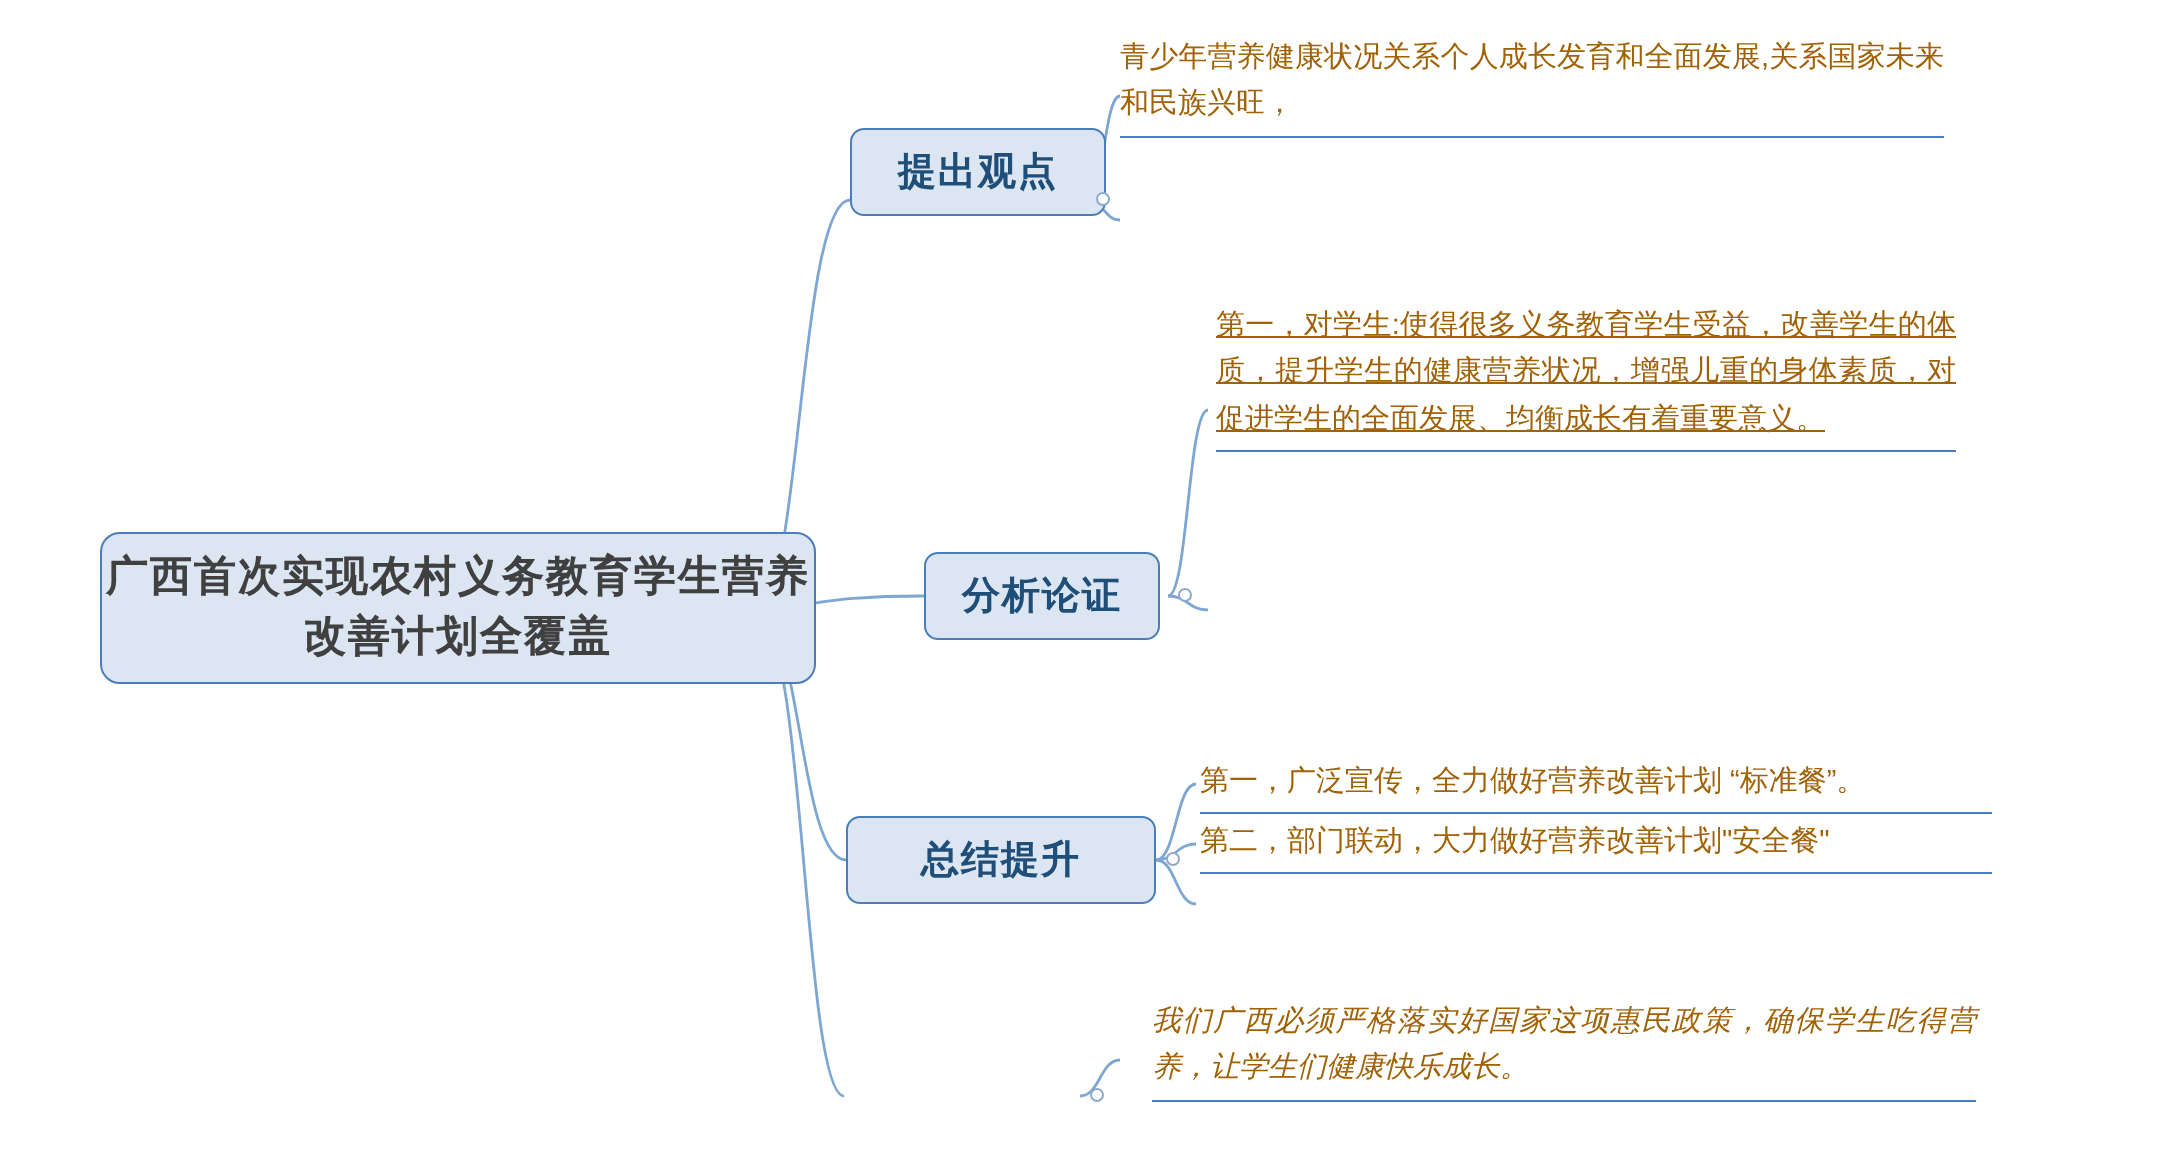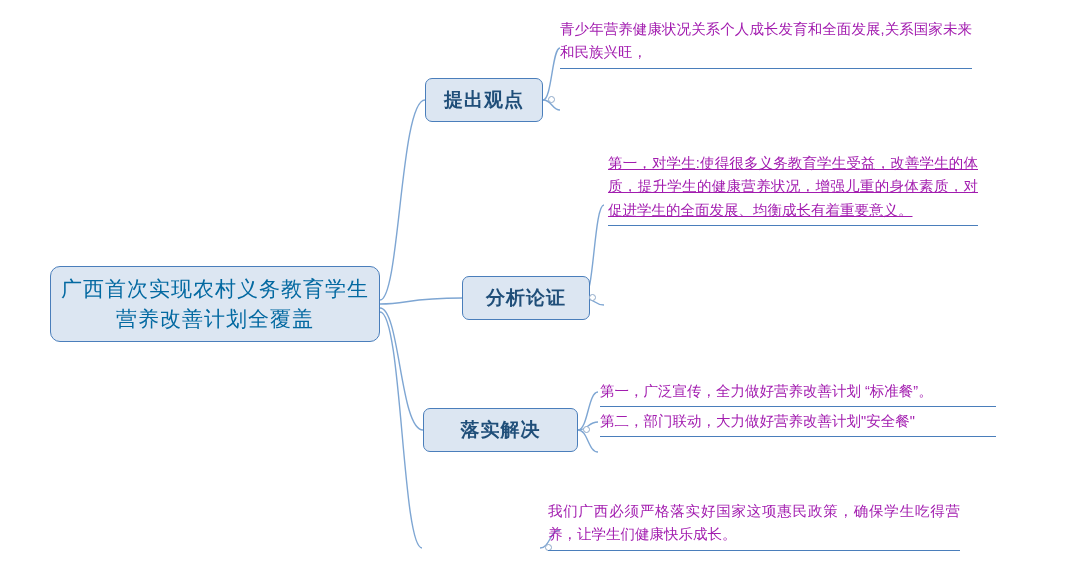--- a/index.html
+++ b/index.html
@@ -24,32 +24,32 @@
     width: 1080px;
     height: 585px;
     pointer-events: none;
   }
 
   
   .root-node {
     position: absolute;
     left: 50px;
     top: 266px;
-    width: 330px;
+    width: 358px;
     height: 76px;
     background: #dce6f2;
     border: 1px solid #4a7ebb;
     border-radius: 10px;
     box-sizing: border-box;
     display: flex;
     align-items: center;
     justify-content: center;
     text-align: center;
-    color: #0369a1;
-    font-weight: normal;
+    color: #404040;
+    font-weight: bold;
     font-size: 21px;
     line-height: 1.45;
     letter-spacing: 1px;
   }
 
   
   .branch-node {
     position: absolute;
     background: #dce6f2;
     border: 1px solid #4a7ebb;
@@ -61,21 +61,21 @@
     color: #1f4e79;
     font-weight: bold;
     font-size: 19px;
     letter-spacing: 1px;
     padding: 5px 10px;
   }
 
   
   .leaf {
     position: absolute;
-    color: #a21caf;
+    color: #a16207;
     font-size: 14.5px;
     line-height: 1.62;
     text-align: justify;
     box-sizing: border-box;
     padding-bottom: 3px;
     border-bottom: 1.6px solid #4a7ebb;
   }
 
   
   .dot {
@@ -113,33 +113,33 @@
       <path d="M578 430 C 588 430, 588 392, 598 392"></path>
       <path d="M578 430 C 588 430, 588 422, 598 422"></path>
       <path d="M578 430 C 588 430, 588 452, 598 452"></path>
 
       <path d="M540 548 C 550 548, 550 530, 560 530"></path>
     </g>
   </svg>
 
   <div class="root-node">广西首次实现农村义务教育学生营养改善计划全覆盖</div>
 
-  <div class="branch-node" style="left:425px; top:78px; width:118px; height:44px;">提出观点</div>
+  <div class="branch-node" style="left:425px; top:64px; width:128px; height:44px;">提出观点</div>
   <div class="dot" style="left:548px; top:96px;"></div>
 
   <div class="leaf" style="left:560px; top:18px; width:412px;">青少年营养健康状况关系个人成长发育和全面发展,关系国家未来和民族兴旺，</div>
 
-  <div class="branch-node" style="left:462px; top:276px; width:128px; height:44px;">分析论证</div>
+  <div class="branch-node" style="left:462px; top:276px; width:118px; height:44px;">分析论证</div>
   <div class="dot" style="left:589px; top:294px;"></div>
 
   <div class="leaf" style="left:608px; top:152px; width:370px;text-decoration:underline;">第一，对学生:使得很多义务教育学生受益，改善学生的体质，提升学生的健康营养状况，增强儿重的身体素质，对促进学生的全面发展、均衡成长有着重要意义。</div>
 
-  <div class="branch-node" style="left:423px; top:408px; width:155px; height:44px;">落实解决</div>
+  <div class="branch-node" style="left:423px; top:408px; width:155px; height:44px;">总结提升</div>
   <div class="dot" style="left:583px; top:426px;"></div>
 
   <div class="leaf" style="left:600px; top:380px; width:396px;">第一，广泛宣传，全力做好营养改善计划 “标准餐”。</div>
   <div class="leaf" style="left:600px; top:410px; width:396px;">第二，部门联动，大力做好营养改善计划"安全餐"</div>
 
   <div class="dot" style="left:545px; top:544px;"></div>
 
-  <div class="leaf" style="left:548px; top:500px; width:412px;">我们广西必须严格落实好国家这项惠民政策，确保学生吃得营养，让学生们健康快乐成长。</div>
+  <div class="leaf" style="left:576px; top:500px; width:412px;font-style:italic;">我们广西必须严格落实好国家这项惠民政策，确保学生吃得营养，让学生们健康快乐成长。</div>
 
 </div>
 
 </body></html>

